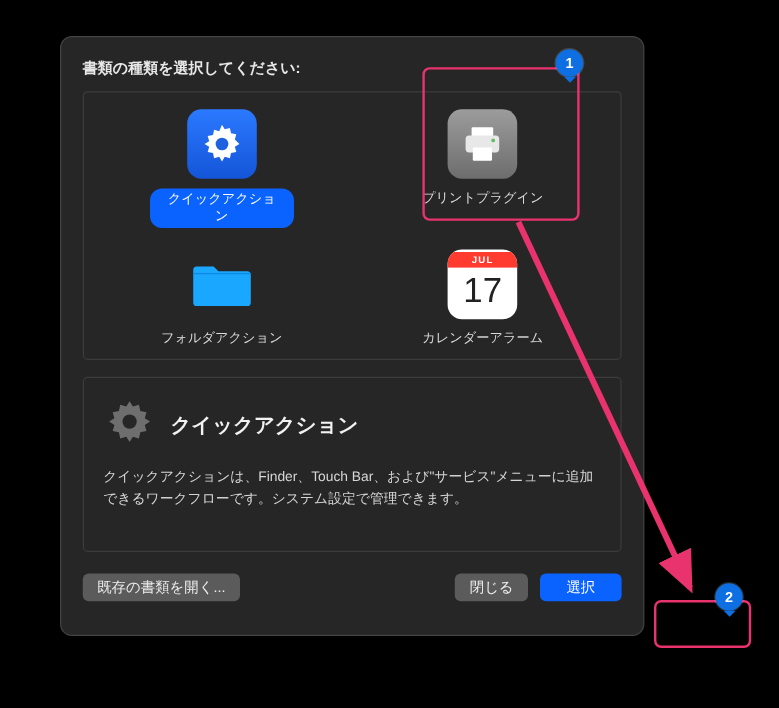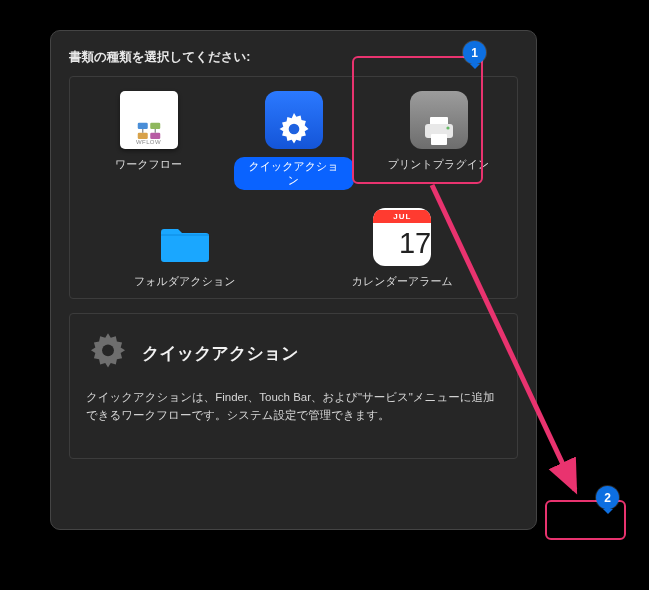--- a/index.html
+++ b/index.html
@@ -2,21 +2,21 @@
 <html><head>
 <meta charset="utf-8">
 <style>
   html,body{margin:0;padding:0;background:#000;width:649px;height:590px;overflow:hidden;font-family:-apple-system,"Hiragino Sans","Helvetica Neue",sans-serif;color:#e9e9e9;font-size:12px}
   .page{position:relative;width:649px;height:590px}
   .dialog{position:absolute;left:50px;top:30px;width:487px;height:500px;background:#262626;border:1px solid #444;border-radius:10px;box-shadow:0 12px 40px rgba(0,0,0,.7);padding:18px 18px 14px 18px;box-sizing:border-box}
   .title{font-size:12.5px;font-weight:600;margin-bottom:10px;color:#e8e8e8}
   .grid-frame{border:1px solid #3c3c3c;border-radius:4px;padding:10px 6px 6px 6px}
   .row{display:flex;justify-content:space-around}
   .cell{width:120px;text-align:center;cursor:pointer;padding:4px 0}
-  .icon-box{width:58px;height:58px;margin:0 auto 8px auto;border-radius:12px;display:flex;align-items:flex-end;justify-content:center;position:relative}
+  .icon-box{width:58px;height:58px;margin:0 auto 8px auto;border-radius:12px;display:flex;align-items:center;justify-content:center;position:relative}
   .lbl{font-size:11px;line-height:1.3;color:#ddd;white-space:pre-wrap}
   .lbl.sel{background:#0a63ff;color:#fff;border-radius:10px;padding:2px 10px;display:inline-block}
   
   .i-wflow{background:#fff;border-radius:5px;box-shadow:0 2px 4px rgba(0,0,0,.45)}
   .i-wflow::after{content:"WFLOW";position:absolute;bottom:4px;font-size:6px;color:#888;letter-spacing:.4px}
   .i-wflow svg{width:30px;height:30px}
   .i-robot{background:linear-gradient(#cfc8bb,#a49b8a);border-radius:12px}
   .i-robot svg{width:44px;height:44px}
   .i-gear{background:linear-gradient(#2b79ff,#1455d8);border-radius:12px}
   .i-gear svg{width:40px;height:40px}
@@ -64,32 +64,20 @@
 </head>
 <body>
 
 <div class="page">
   <div class="dialog">
     <div class="title">書類の種類を選択してください:</div>
 
     <div class="grid-frame">
       <div class="row">
         <div class="cell">
-          <div class="icon-box i-wflow">
-            <svg viewBox="0 0 24 24">
-                <rect x="3" y="3" width="8" height="5" rx="1" fill="#4a8ed8"></rect>
-                <rect x="13" y="3" width="8" height="5" rx="1" fill="#8fb85e"></rect>
-                <rect x="3" y="11" width="8" height="5" rx="1" fill="#d8a24a"></rect>
-                <rect x="13" y="11" width="8" height="5" rx="1" fill="#b75ba3"></rect>
-                <path d="M7 8v3 M17 8v3" stroke="#888" stroke-width="1"></path>
-              </svg>
-          </div>
-          <span class="lbl">ワークフロー</span>
-        </div>
-        <div class="cell">
           <div class="icon-box i-gear">
             <svg viewBox="0 0 40 40">
                 <g fill="#fff">
                   <path d="M20 4l2.3 3.8 4.3-1.2 .9 4.4 4.4 .9-1.2 4.3L34.5 20l-3.8 2.3 1.2 4.3-4.4 .9-.9 4.4-4.3-1.2L20 34.5l-2.3-3.8-4.3 1.2-.9-4.4-4.4-.9 1.2-4.3L5.5 20l3.8-2.3-1.2-4.3 4.4-.9 .9-4.4 4.3 1.2z"></path>
                   <circle cx="20" cy="20" r="5.3" fill="#1e62e0"></circle>
                 </g>
               </svg>
           </div>
           <span class="lbl sel">クイックアクション</span>
         </div>
@@ -134,20 +122,26 @@
                 <path d="M20 3l2.5 4 4.6-1.3 1 4.7 4.7 1-1.3 4.6 4 2.5-4 2.5 1.3 4.6-4.7 1-1 4.7-4.6-1.3L20 34l-2.5-4-4.6 1.3-1-4.7-4.7-1 1.3-4.6L4.5 18.5l4-2.5L7.2 11.4l4.7-1 1-4.7 4.6 1.3z"></path>
                 <circle cx="20" cy="18.5" r="5.4" fill="#262626"></circle>
               </g>
             </svg>
         </span>
         <span class="desc-title">クイックアクション</span>
       </div>
       <div class="desc-text">クイックアクションは、Finder、Touch Bar、および"サービス"メニューに追加できるワークフローです。システム設定で管理できます。</div>
     </div>
 
+    <div class="footer">
+      <button class="btn">既存の書類を開く...</button>
+      <span class="spacer"></span>
+      <button class="btn">閉じる</button>
+      <button class="btn btn-primary" style="margin-left:10px">選択</button>
+    </div>
   </div>
 
   <div class="hl hl1"></div>
   <div class="hl hl2"></div>
   <div class="bub b1">1</div>
   <div class="bub b2">2</div>
   <svg class="arrow" width="649" height="590">
     <defs>
         <marker id="ah" markerWidth="10" markerHeight="10" refX="6" refY="3" orient="auto">
           <path d="M0 0L7 3L0 6z" fill="#e9336f"></path>

